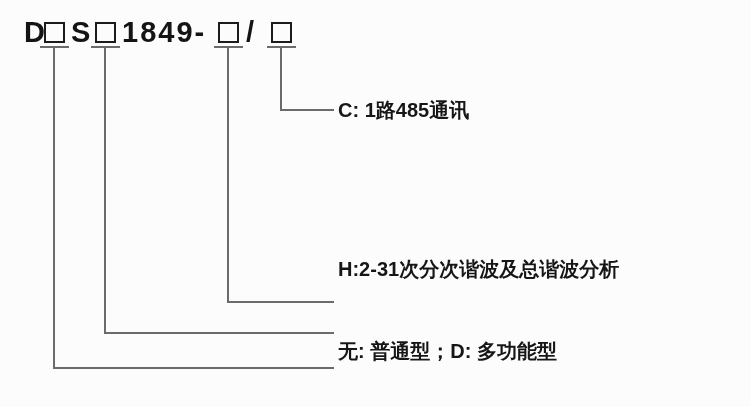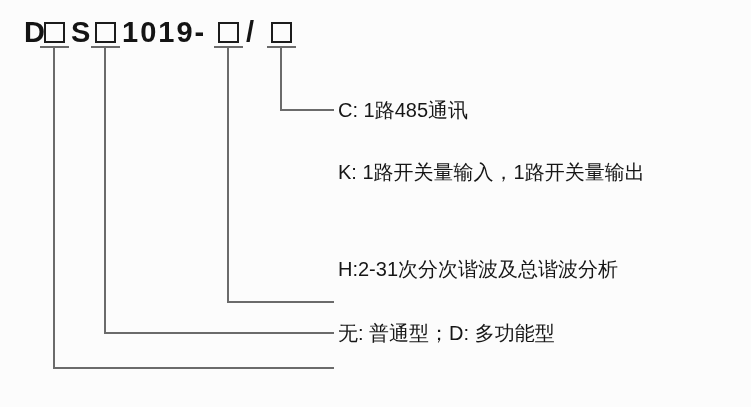--- a/index.html
+++ b/index.html
@@ -50,53 +50,52 @@
   }
   .hline {
     position: absolute;
     height: 2px;
     background: #6b6b6b;
   }
   .opt {
     position: absolute;
     left: 338px;
     font-size: 20px;
-    font-weight: normal;
+    font-weight: bold;
     color: #161616;
     line-height: 21px;
     white-space: pre;
   }
 </style>
 </head>
 <body>
 
 <div class="canvas">
 
   <span class="code-text" style="left:24px">D</span>
   <span class="code-box" style="left:44px"></span>
   <span class="code-text" style="left:71px">S</span>
   <span class="code-box" style="left:95px"></span>
-  <span class="code-text" style="left:122px">1019-</span>
+  <span class="code-text" style="left:122px">1849-</span>
   <span class="code-box" style="left:218px"></span>
   <span class="code-text" style="left:246px">/</span>
   <span class="code-box" style="left:271px"></span>
 
   <div class="hat" style="left:40px"></div>
   <div class="hat" style="left:91px"></div>
   <div class="hat" style="left:214px"></div>
   <div class="hat" style="left:267px"></div>
 
   <div class="vline" style="left:53px;  top:46px; height:323px"></div>
   <div class="vline" style="left:104px; top:46px; height:288px"></div>
   <div class="vline" style="left:227px; top:46px; height:257px"></div>
   <div class="vline" style="left:280px; top:46px; height:65px"></div>
 
   <div class="hline" style="left:280px; top:109px; width:54px"></div>
   <div class="hline" style="left:227px; top:301px; width:107px"></div>
   <div class="hline" style="left:104px; top:332px; width:230px"></div>
   <div class="hline" style="left:53px;  top:367px; width:281px"></div>
 
   <div class="opt" style="top:100px">C: 1路485通讯</div>
-  <div class="opt" style="top:162px">K: 1路开关量输入，1路开关量输出</div>
   <div class="opt" style="top:259px">H:2-31次分次谐波及总谐波分析</div>
-  <div class="opt" style="top:323px">无: 普通型；D: 多功能型</div>
+  <div class="opt" style="top:341px">无: 普通型；D: 多功能型</div>
 
 </div>
 
 </body></html>

